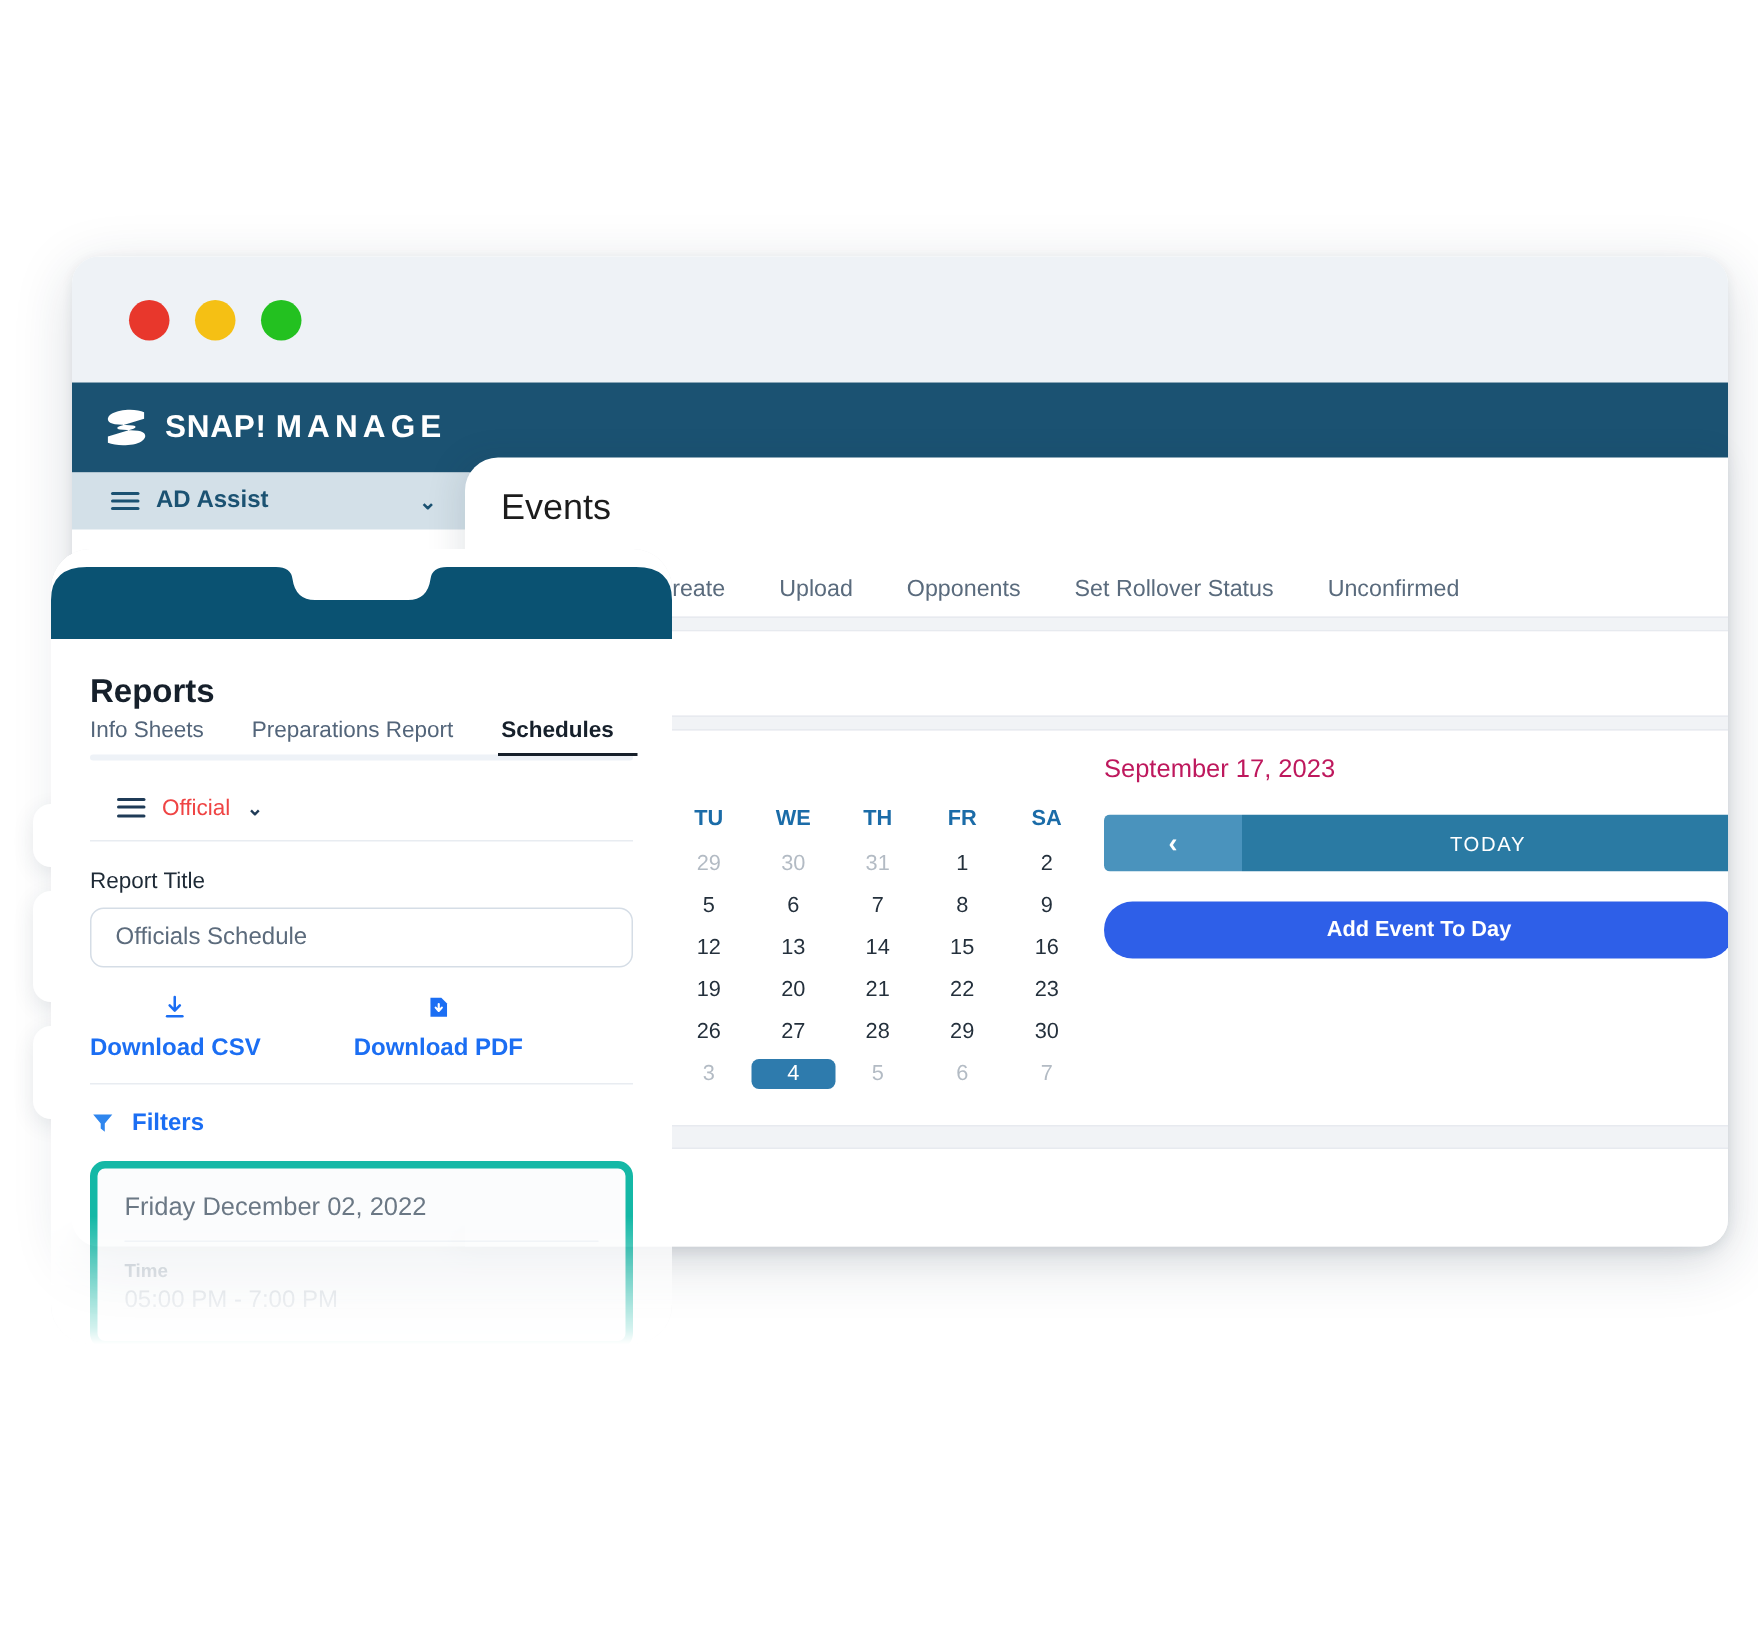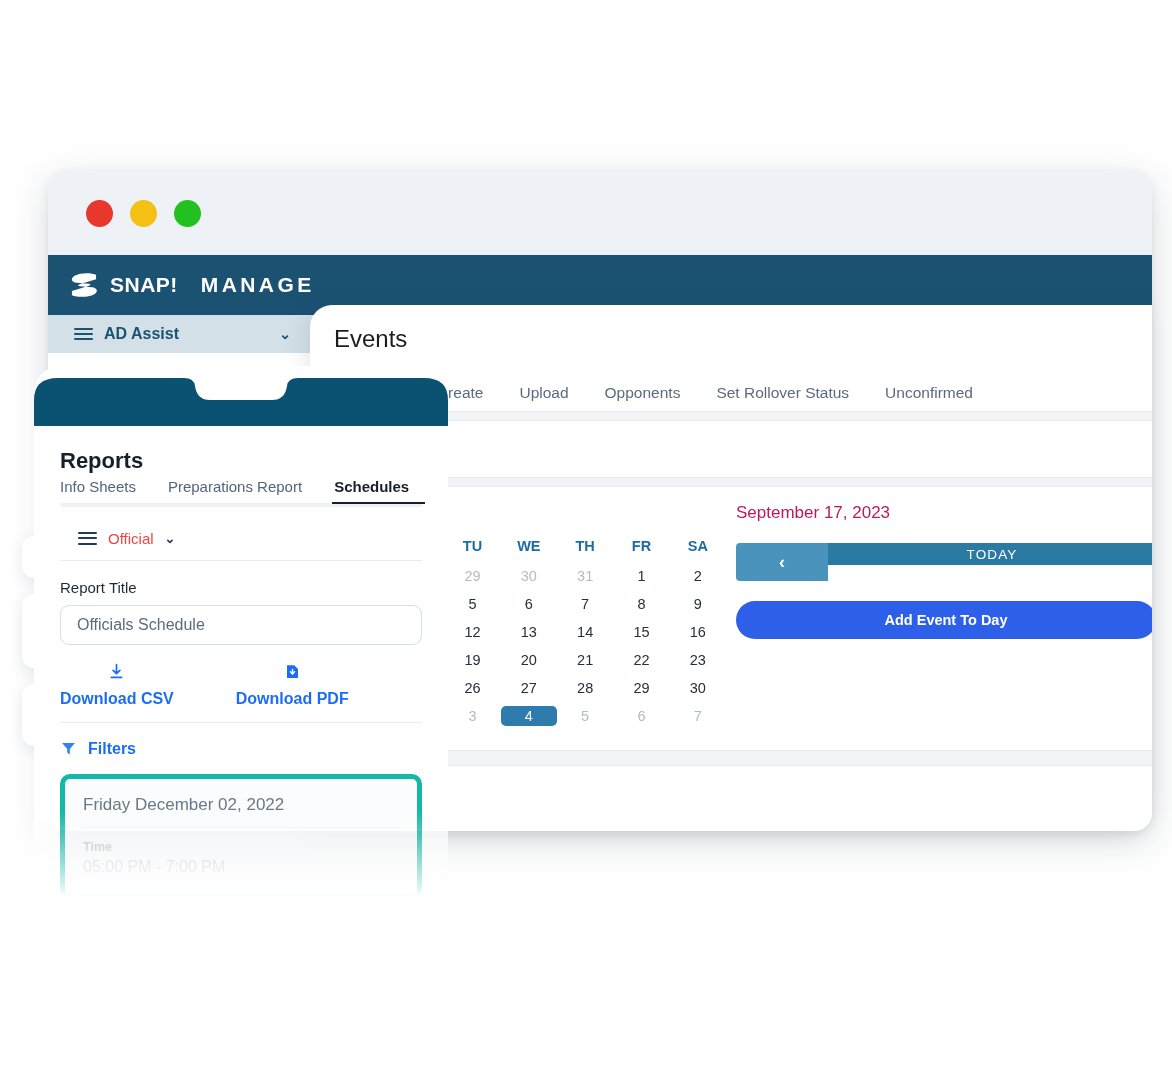--- a/index.html
+++ b/index.html
@@ -32,21 +32,21 @@
   .appbar {
     height: 60px; background: #1b5272;
     display: flex; align-items: center; padding-left: 21px;
   }
   .logo-wrap { display:flex; align-items:center; gap:11px; }
   .logo-mark { width: 30px; height: 26px; display:block; }
   .logo-text {
     color:#ffffff; font-size: 21px; font-weight: 700;
     letter-spacing: .5px; white-space: nowrap;
   }
-  .logo-text .manage { letter-spacing: 3.4px; font-weight: 600; margin-left:23px; }
+  .logo-text .manage { letter-spacing: 3.4px; font-weight: 600; margin-left:6px; }
 
   .adbar {
     height: 38px; background: #d3e0e8; display:flex; align-items:center;
     width: 265px; padding: 0 22px 0 26px; justify-content: space-between;
   }
   .adbar-left { display:flex; align-items:center; gap:11px; }
   .hamburger { display:inline-block; width:19px; }
   .hamburger i { display:block; height:2px; background:#1b5272; margin:3.2px 0; border-radius:1px;}
   .adbar-label { color:#1b5272; font-weight:700; font-size:16px; }
   .chev-down { color:#1b5272; font-size: 14px; font-weight:700; }
@@ -95,21 +95,21 @@
   table.cal td.sel .cell { background:#2e7bad; color:#ffffff; font-weight:500; }
 
   .day-pane { padding-left: 26px; flex:1; }
   .day-date { font-size:17px; color:#be185d; margin-bottom: 20px; }
   .btn-row { display:flex; width: 420px; border-radius:4px; overflow:hidden; }
   .btn-prev {
     background:#4a93bd; color:#fff; width:92px; height:38px;
     display:flex; align-items:center; justify-content:center; font-size:18px; font-weight:700;
   }
   .btn-today {
-    background:#2a7aa3; color:#fff; flex:1; height:22px;
+    background:#2a7aa3; color:#fff; flex:1; height:38px;
     display:flex; align-items:center; justify-content:center;
     font-size:13.5px; letter-spacing:1.1px;
   }
   .btn-add {
     margin-top: 20px; width:420px; height:38px; border-radius:19px;
     background:#2e5fe8; color:#fff; display:flex; align-items:center; justify-content:center;
     font-size:14.5px; font-weight:700;
   }
 
   .footer-band { position:absolute; left:0; right:0; top: 445px; height: 16px;

